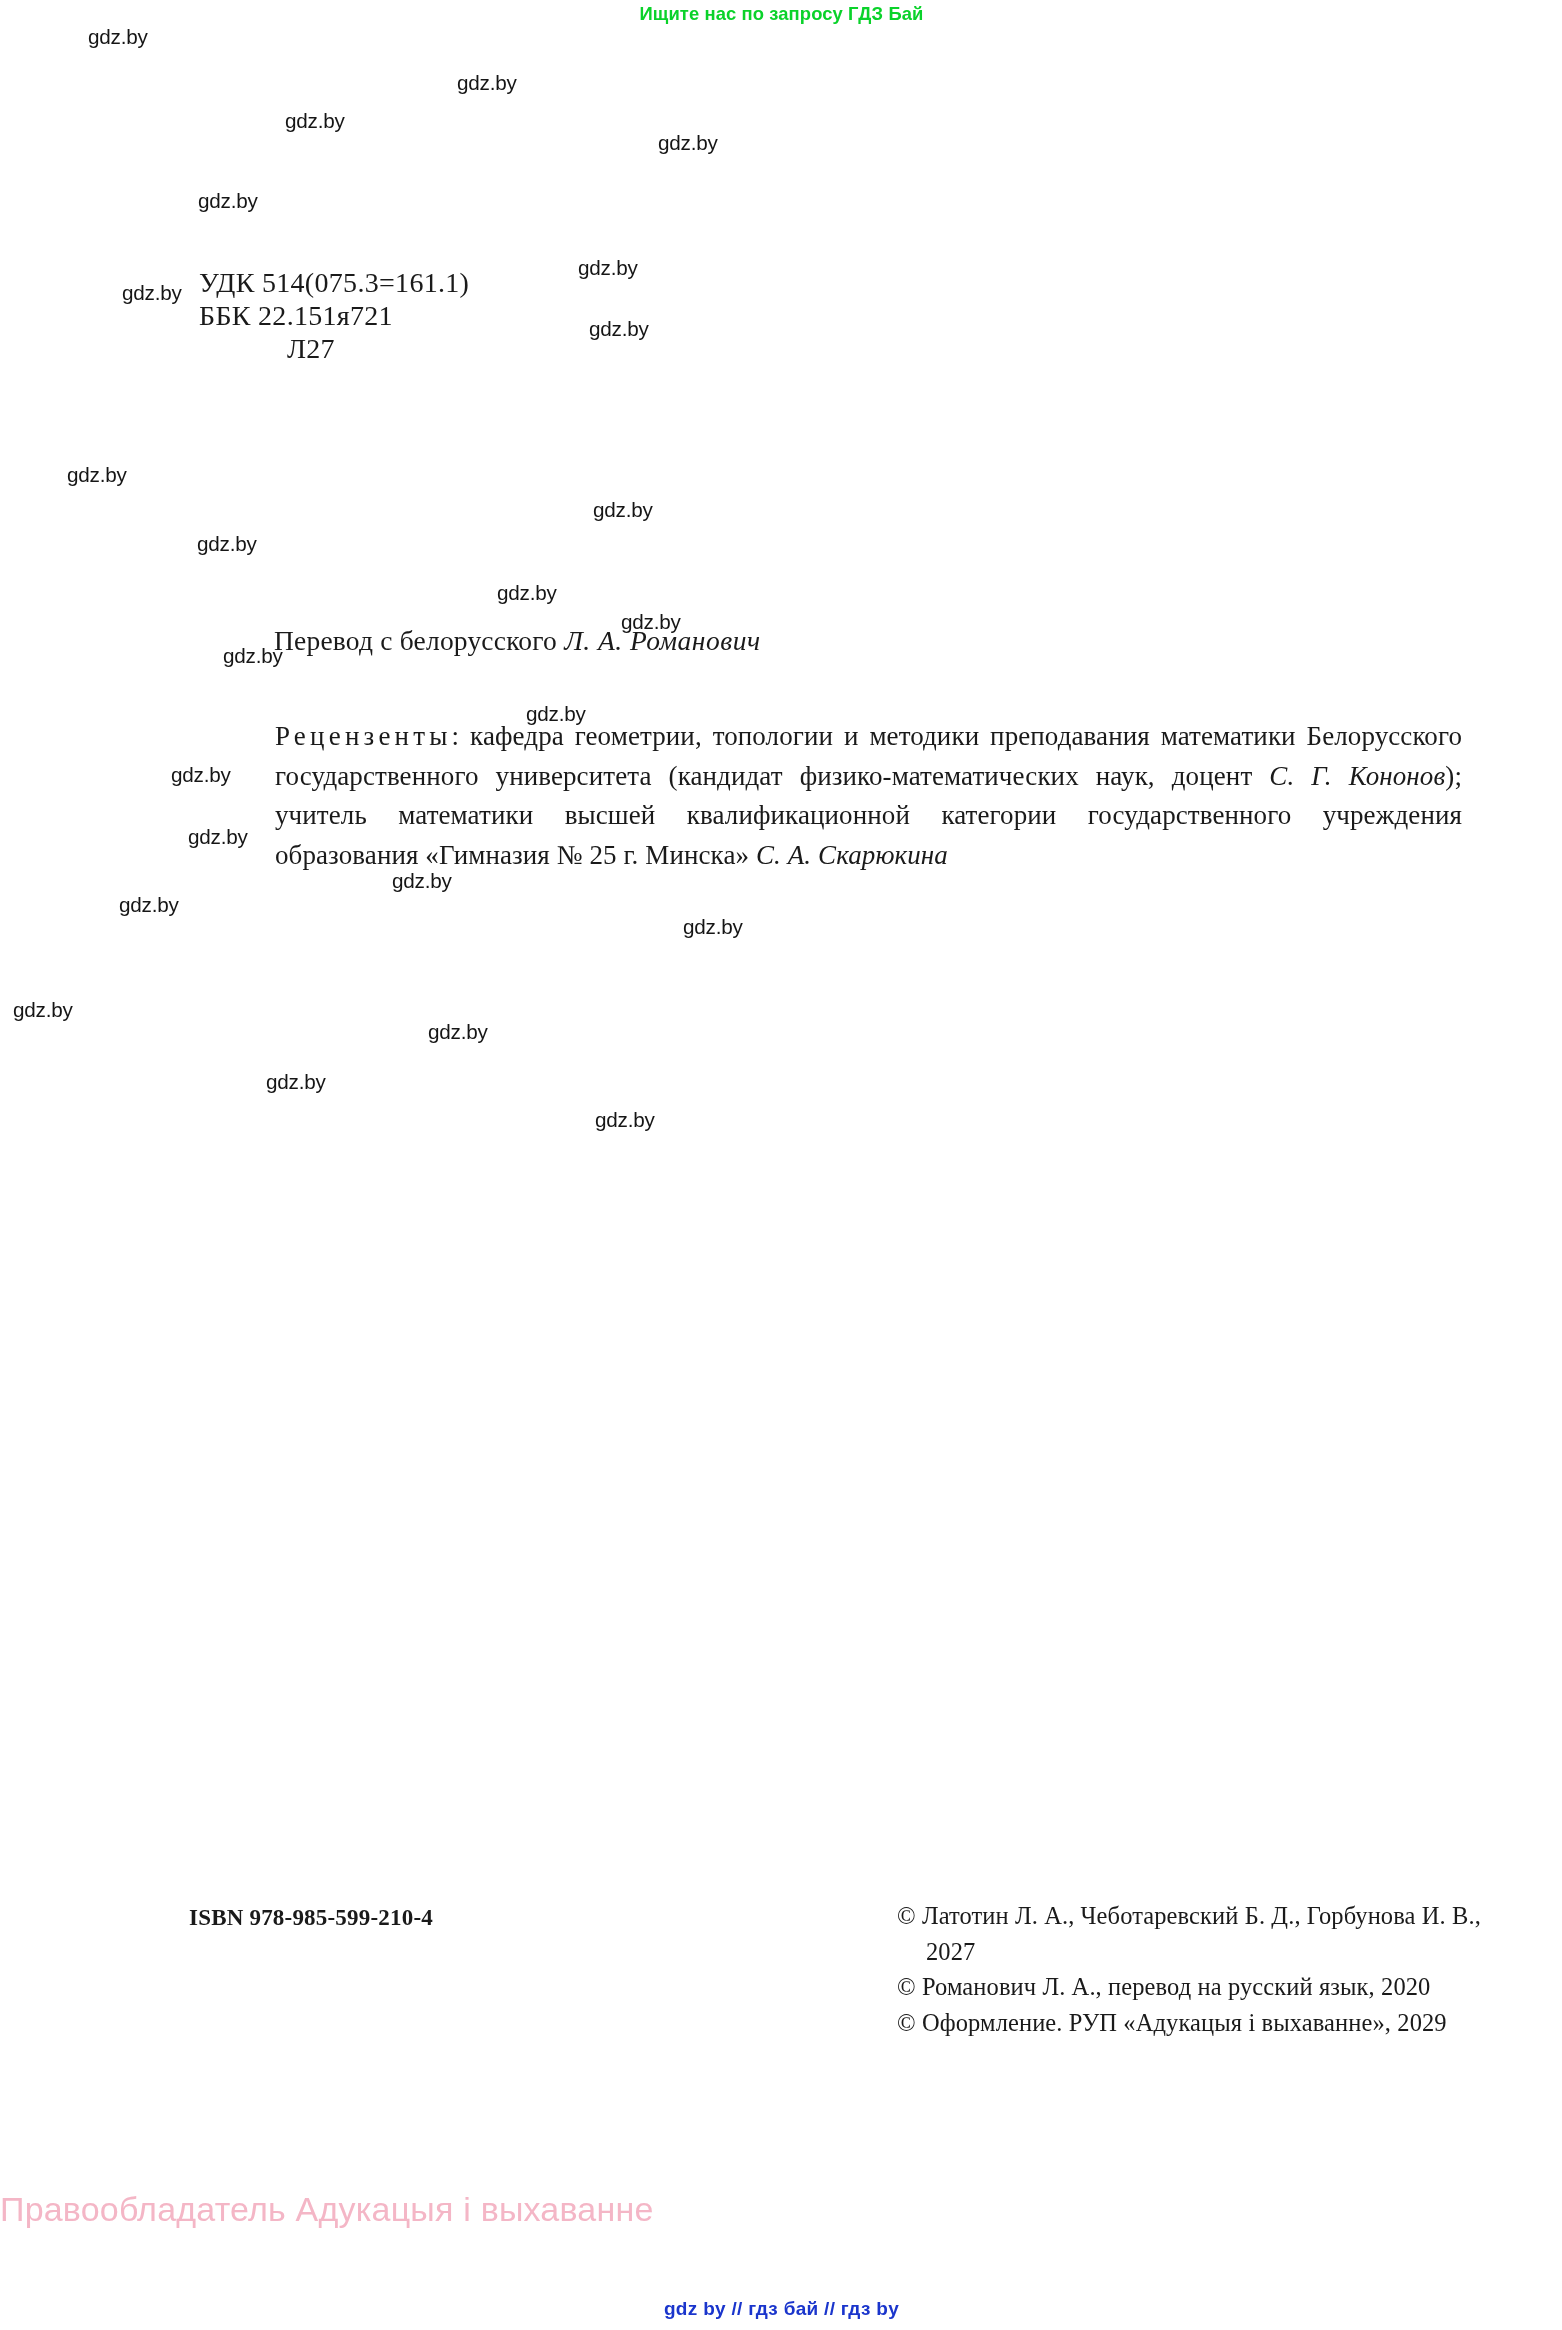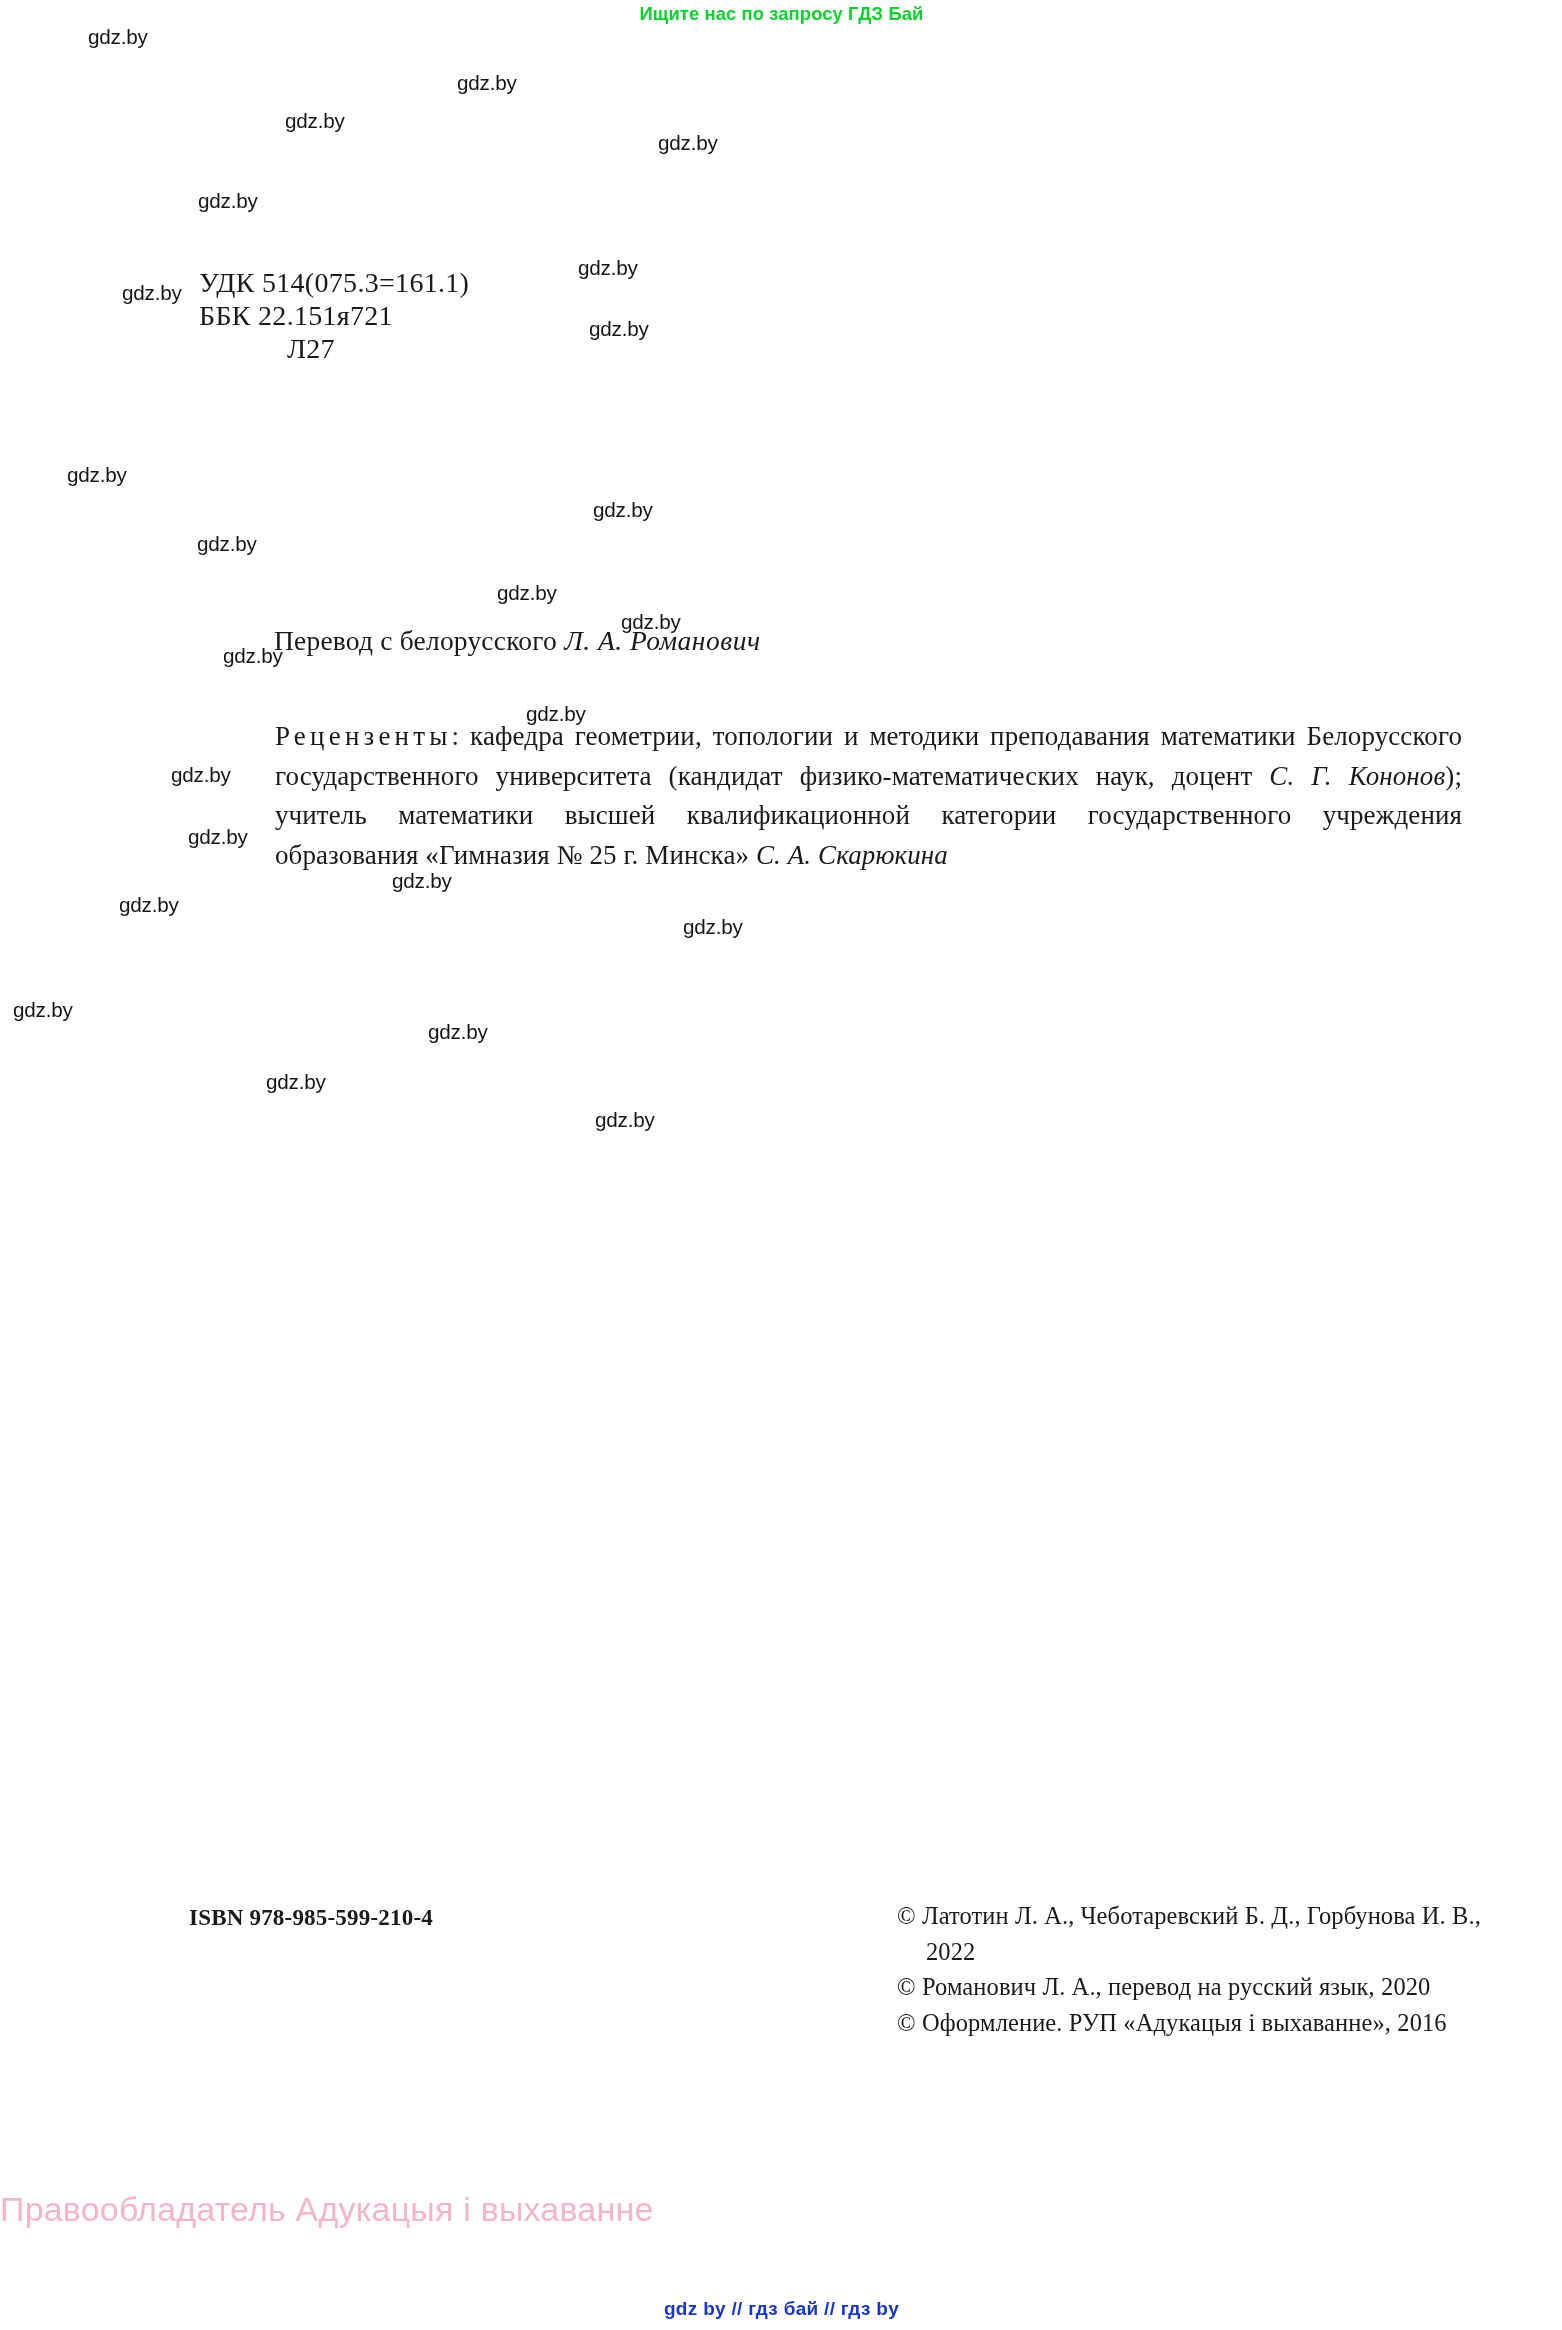--- a/index.html
+++ b/index.html
@@ -189,23 +189,23 @@
     <span>Перевод с белорусского </span><span class="name">Л. А. Романович</span>
   </div>
 
   <div class="reviewers">
     <span class="lead">Рецензенты</span><span>: кафедра геометрии, топологии и методики преподавания математики Белорусского государственного университета (кандидат физико-математических наук, доцент </span><span class="it">С. Г. Кононов</span><span>); учитель математики высшей квалификационной категории государственного учреждения образования «Гимназия № 25 г. Минска» </span><span class="it">С. А. Скарюкина</span>
   </div>
 
   <div class="isbn">ISBN 978-985-599-210-4</div>
 
   <div class="copyright">
-    <span class="cline">© Латотин Л. А., Чеботаревский Б. Д., Горбунова И. В., 2022</span>
+    <span class="cline">© Латотин Л. А., Чеботаревский Б. Д., Горбунова И. В., 2027</span>
     <span class="cline">© Романович Л. А., перевод на русский язык, 2020</span>
-    <span class="cline">© Оформление. РУП «Адукацыя і выхаванне», 2016</span>
+    <span class="cline">© Оформление. РУП «Адукацыя і выхаванне», 2029</span>
   </div>
 
   <div class="rights-holder">Правообладатель Адукацыя і выхаванне</div>
 
   <div class="footer">gdz by  //  гдз бай  //  гдз by</div>
 
 </div>
 
 
 </body></html>

